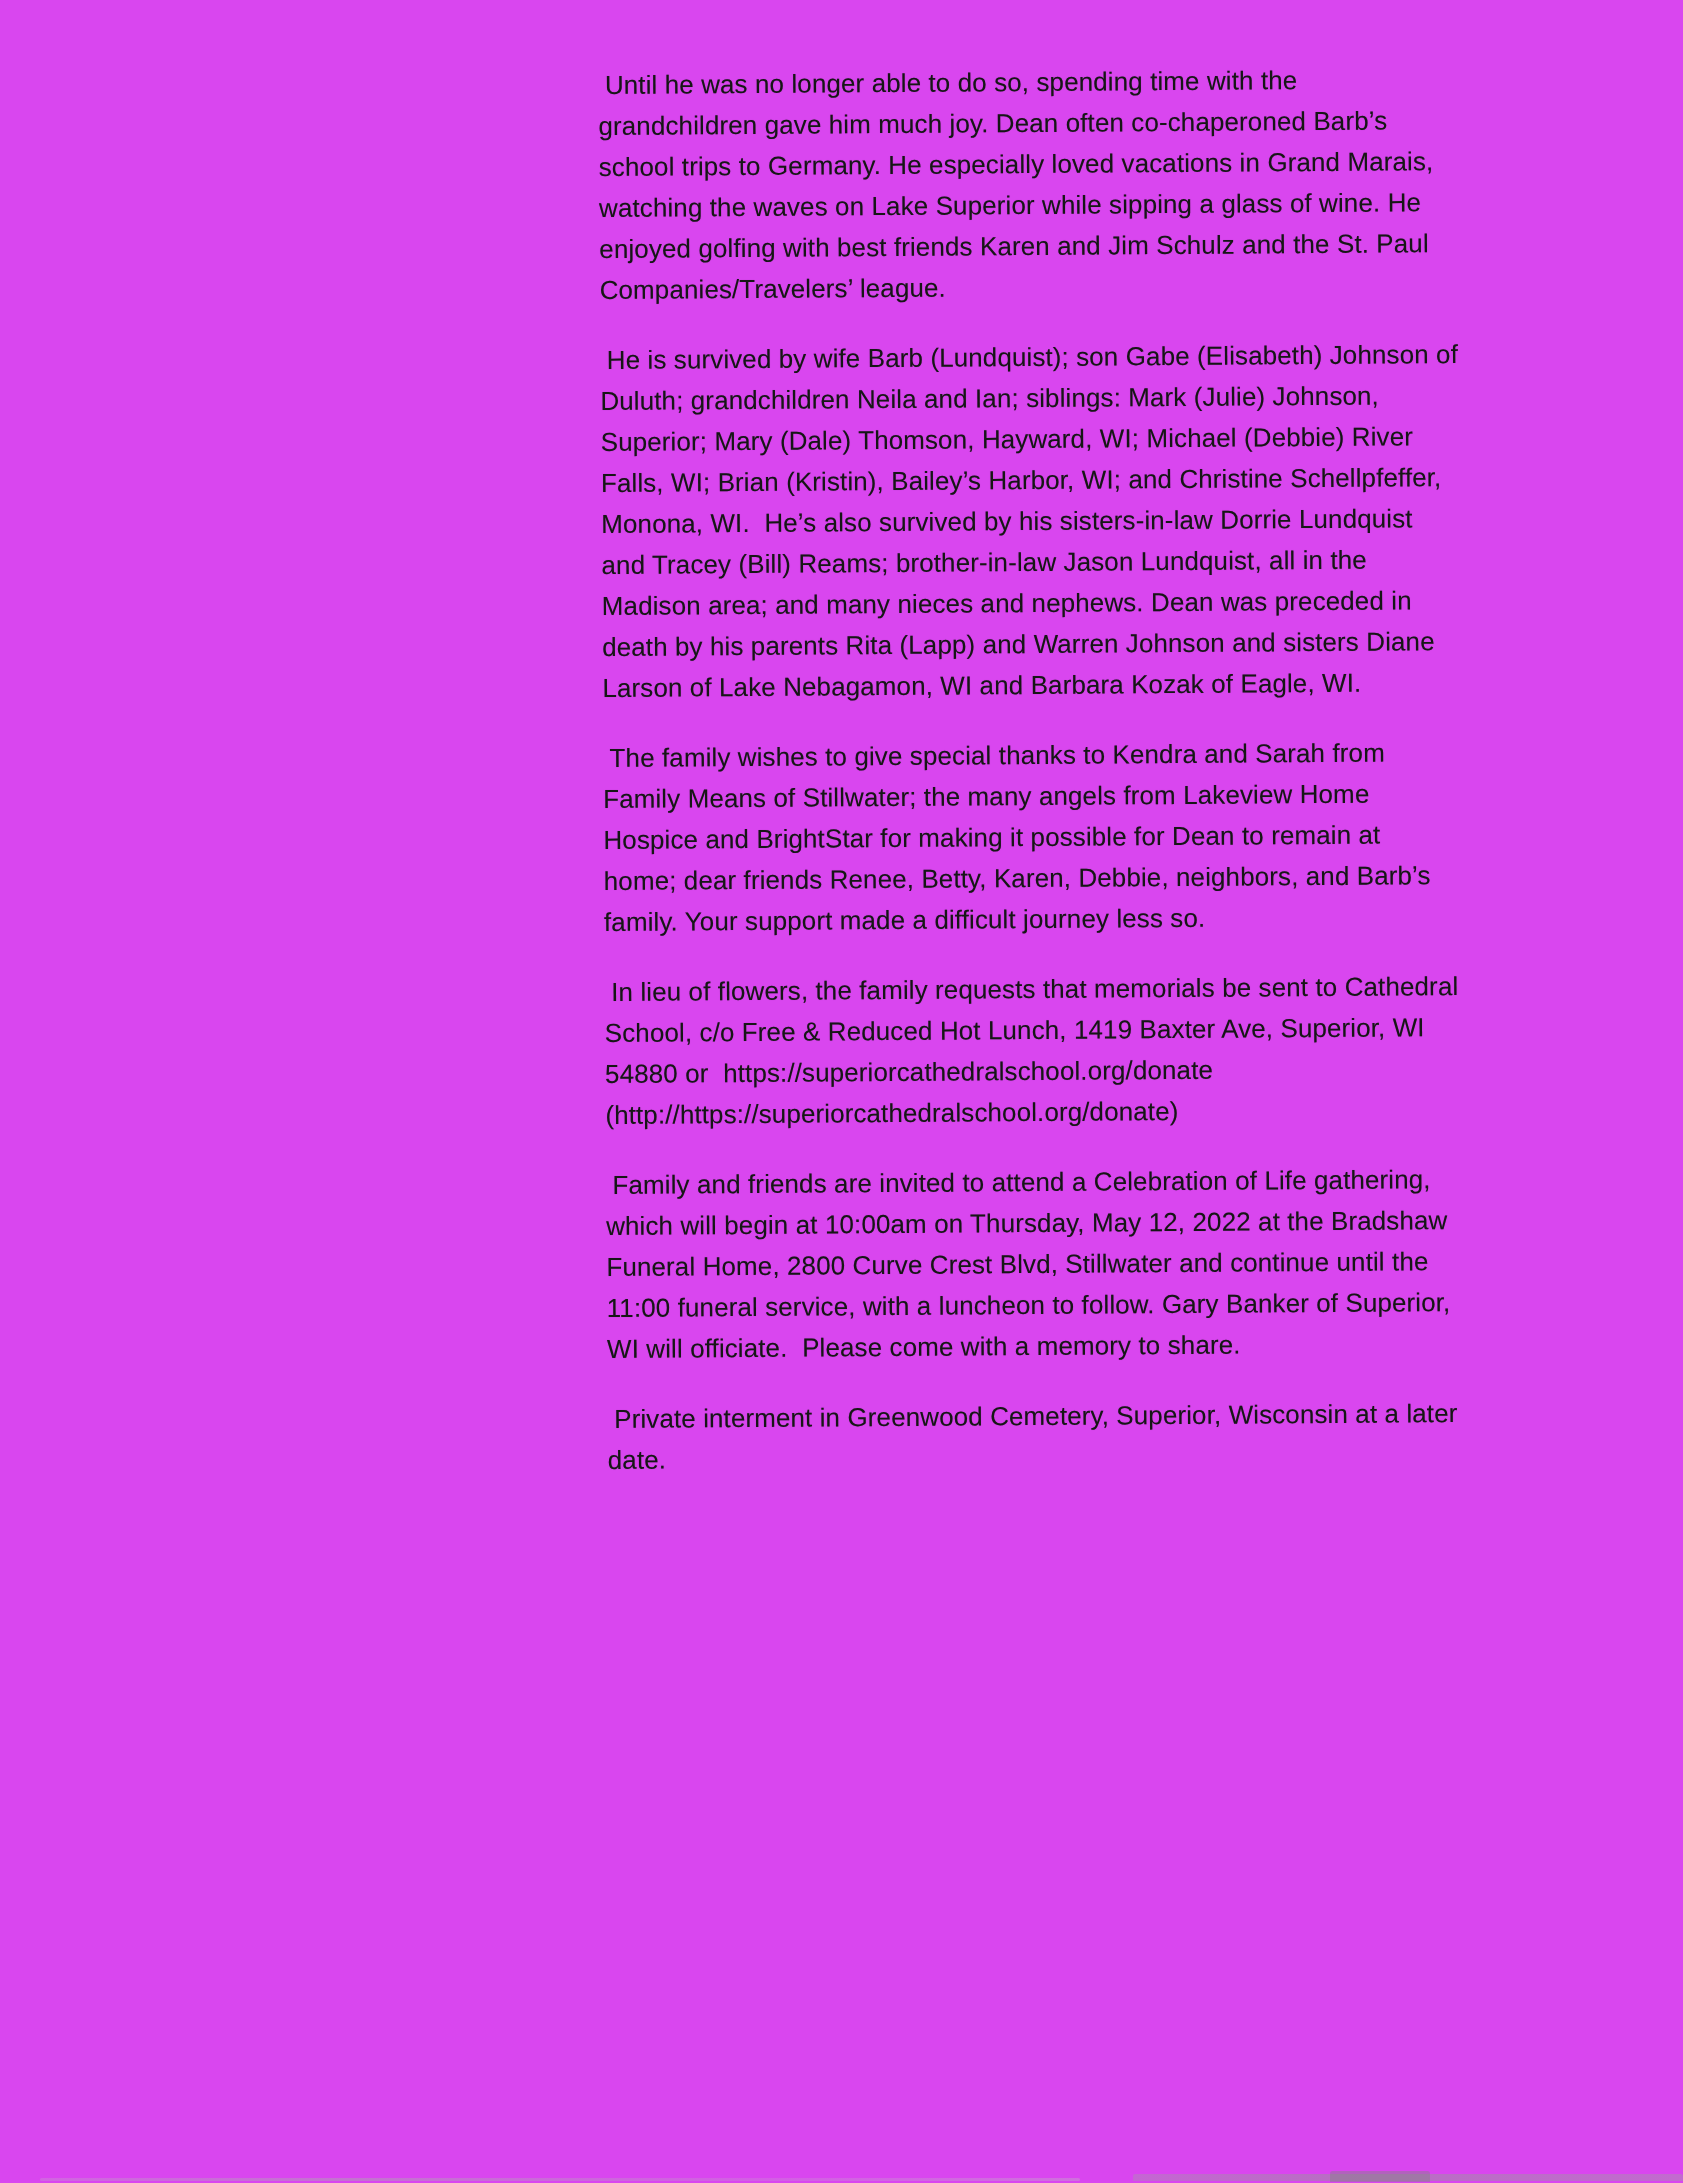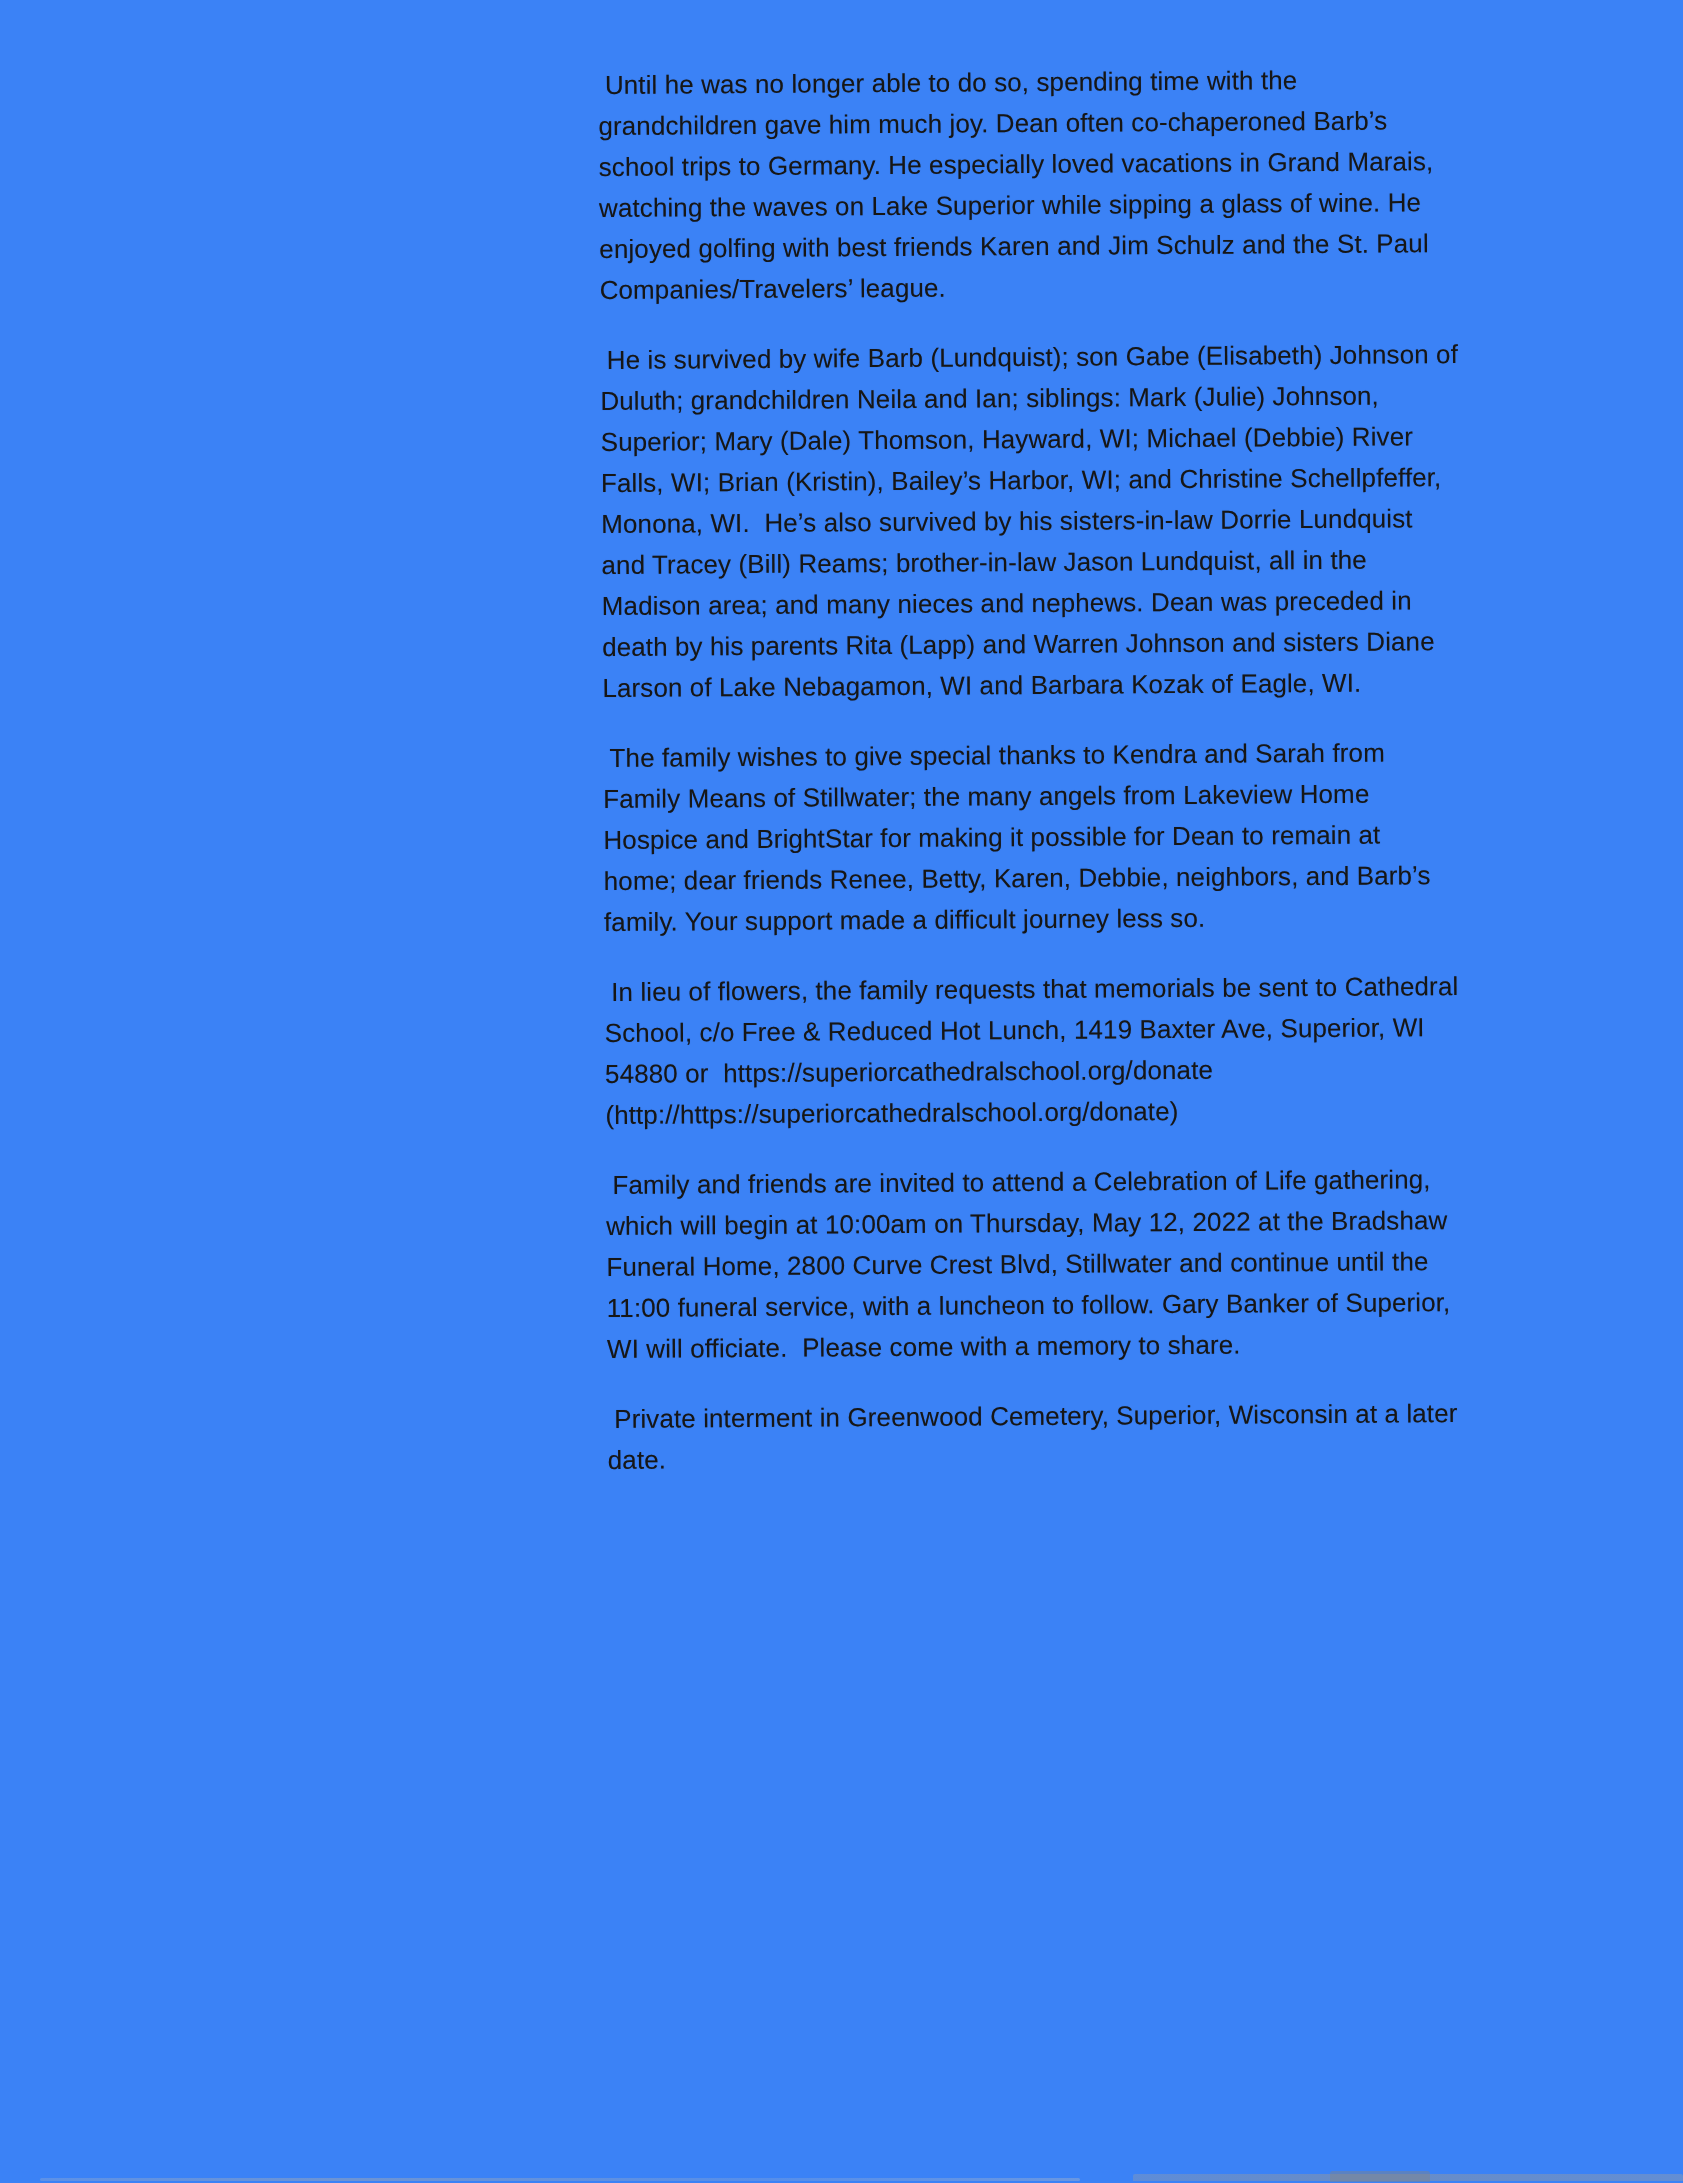--- a/index.html
+++ b/index.html
@@ -65,21 +65,21 @@
   .artifact-bottom-blob {
     left: 1330px; top: 2171px;
     width: 100px; height: 10.7px;
     background: rgba(130,130,130,0.45);
     border-radius: 2.7px 2.7px 0 0;
   }
 </style>
 </head>
 <body>
 
-<div class="page" style="background: #3b82f6;">
+<div class="page" style="background: #d946ef;">
   <div class="text-block" style="color: rgb(22, 22, 22);">
     <p class="para">Until he was no longer able to do so, spending time with the
 grandchildren gave him much joy. Dean often co-chaperoned Barb’s
 school trips to Germany. He especially loved vacations in Grand Marais,
 watching the waves on Lake Superior while sipping a glass of wine. He
 enjoyed golfing with best friends Karen and Jim Schulz and the St. Paul
 Companies/Travelers’ league.</p>
     <p class="para">He is survived by wife Barb (Lundquist); son Gabe (Elisabeth) Johnson of
 Duluth; grandchildren Neila and Ian; siblings: Mark (Julie) Johnson,
 Superior; Mary (Dale) Thomson, Hayward, WI; Michael (Debbie) River

